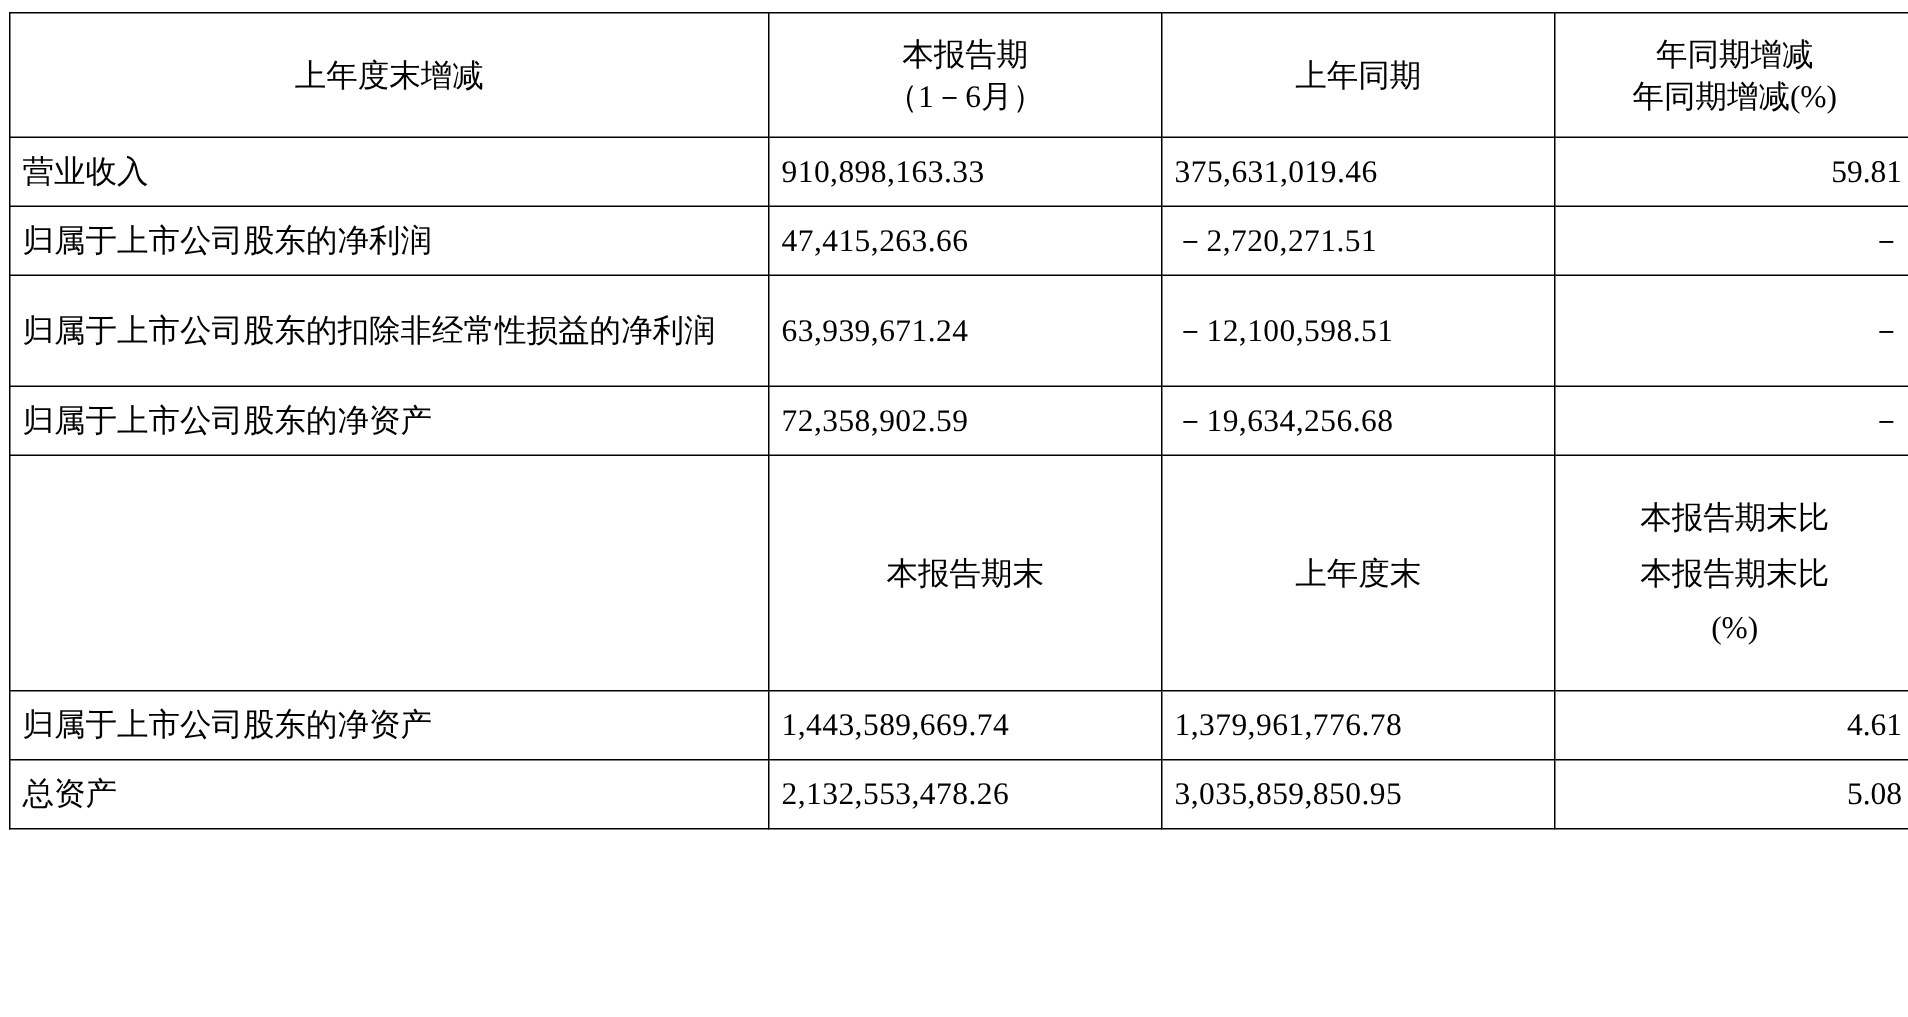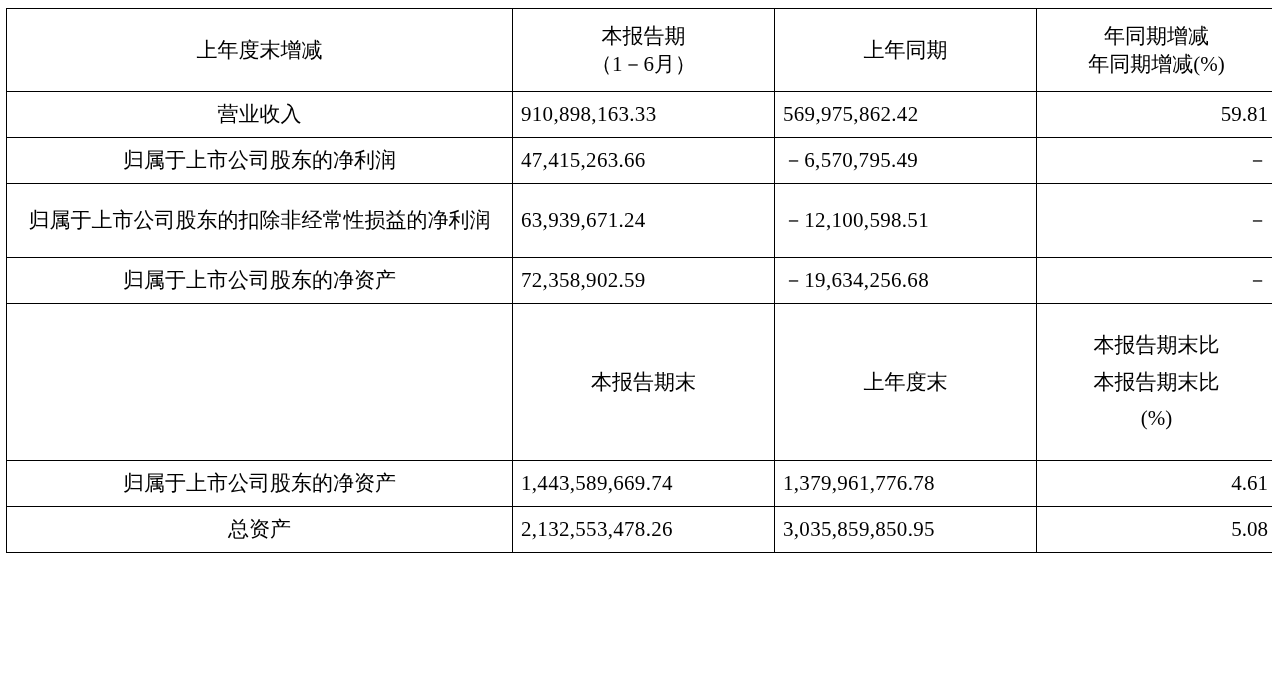--- a/index.html
+++ b/index.html
@@ -34,21 +34,21 @@
     padding: 4px 8px;
     vertical-align: middle;
     font-family: "Liberation Serif", "DejaVu Serif", serif;
   }
   
   .head-cell {
     text-align: center;
     line-height: 1.3;
   }
   .label {
-    text-align: center;
+    text-align: left;
     padding-left: 6px;
   }
   .num {
     text-align: left;
     letter-spacing: 0.3px;
   }
   .pct {
     text-align: right;
     padding-right: 12px;
   }
@@ -92,28 +92,28 @@
         <td class="head-cell">上年同期</td>
         <td class="head-cell">
           <div>年同期增减</div>
           <div>年同期增减(%)</div>
         </td>
       </tr>
 
       <tr class="row-h">
         <td class="label">营业收入</td>
         <td class="num">910,898,163.33</td>
-        <td class="num">569,975,862.42</td>
+        <td class="num">375,631,019.46</td>
         <td class="pct">59.81</td>
       </tr>
 
       <tr class="row-h">
         <td class="label">归属于上市公司股东的净利润</td>
         <td class="num">47,415,263.66</td>
-        <td class="num">－6,570,795.49</td>
+        <td class="num">－2,720,271.51</td>
         <td class="dash">－</td>
       </tr>
 
       <tr class="tall">
         <td class="label">归属于上市公司股东的扣除非经常性损益的净利润</td>
         <td class="num">63,939,671.24</td>
         <td class="num">－12,100,598.51</td>
         <td class="dash">－</td>
       </tr>
 

